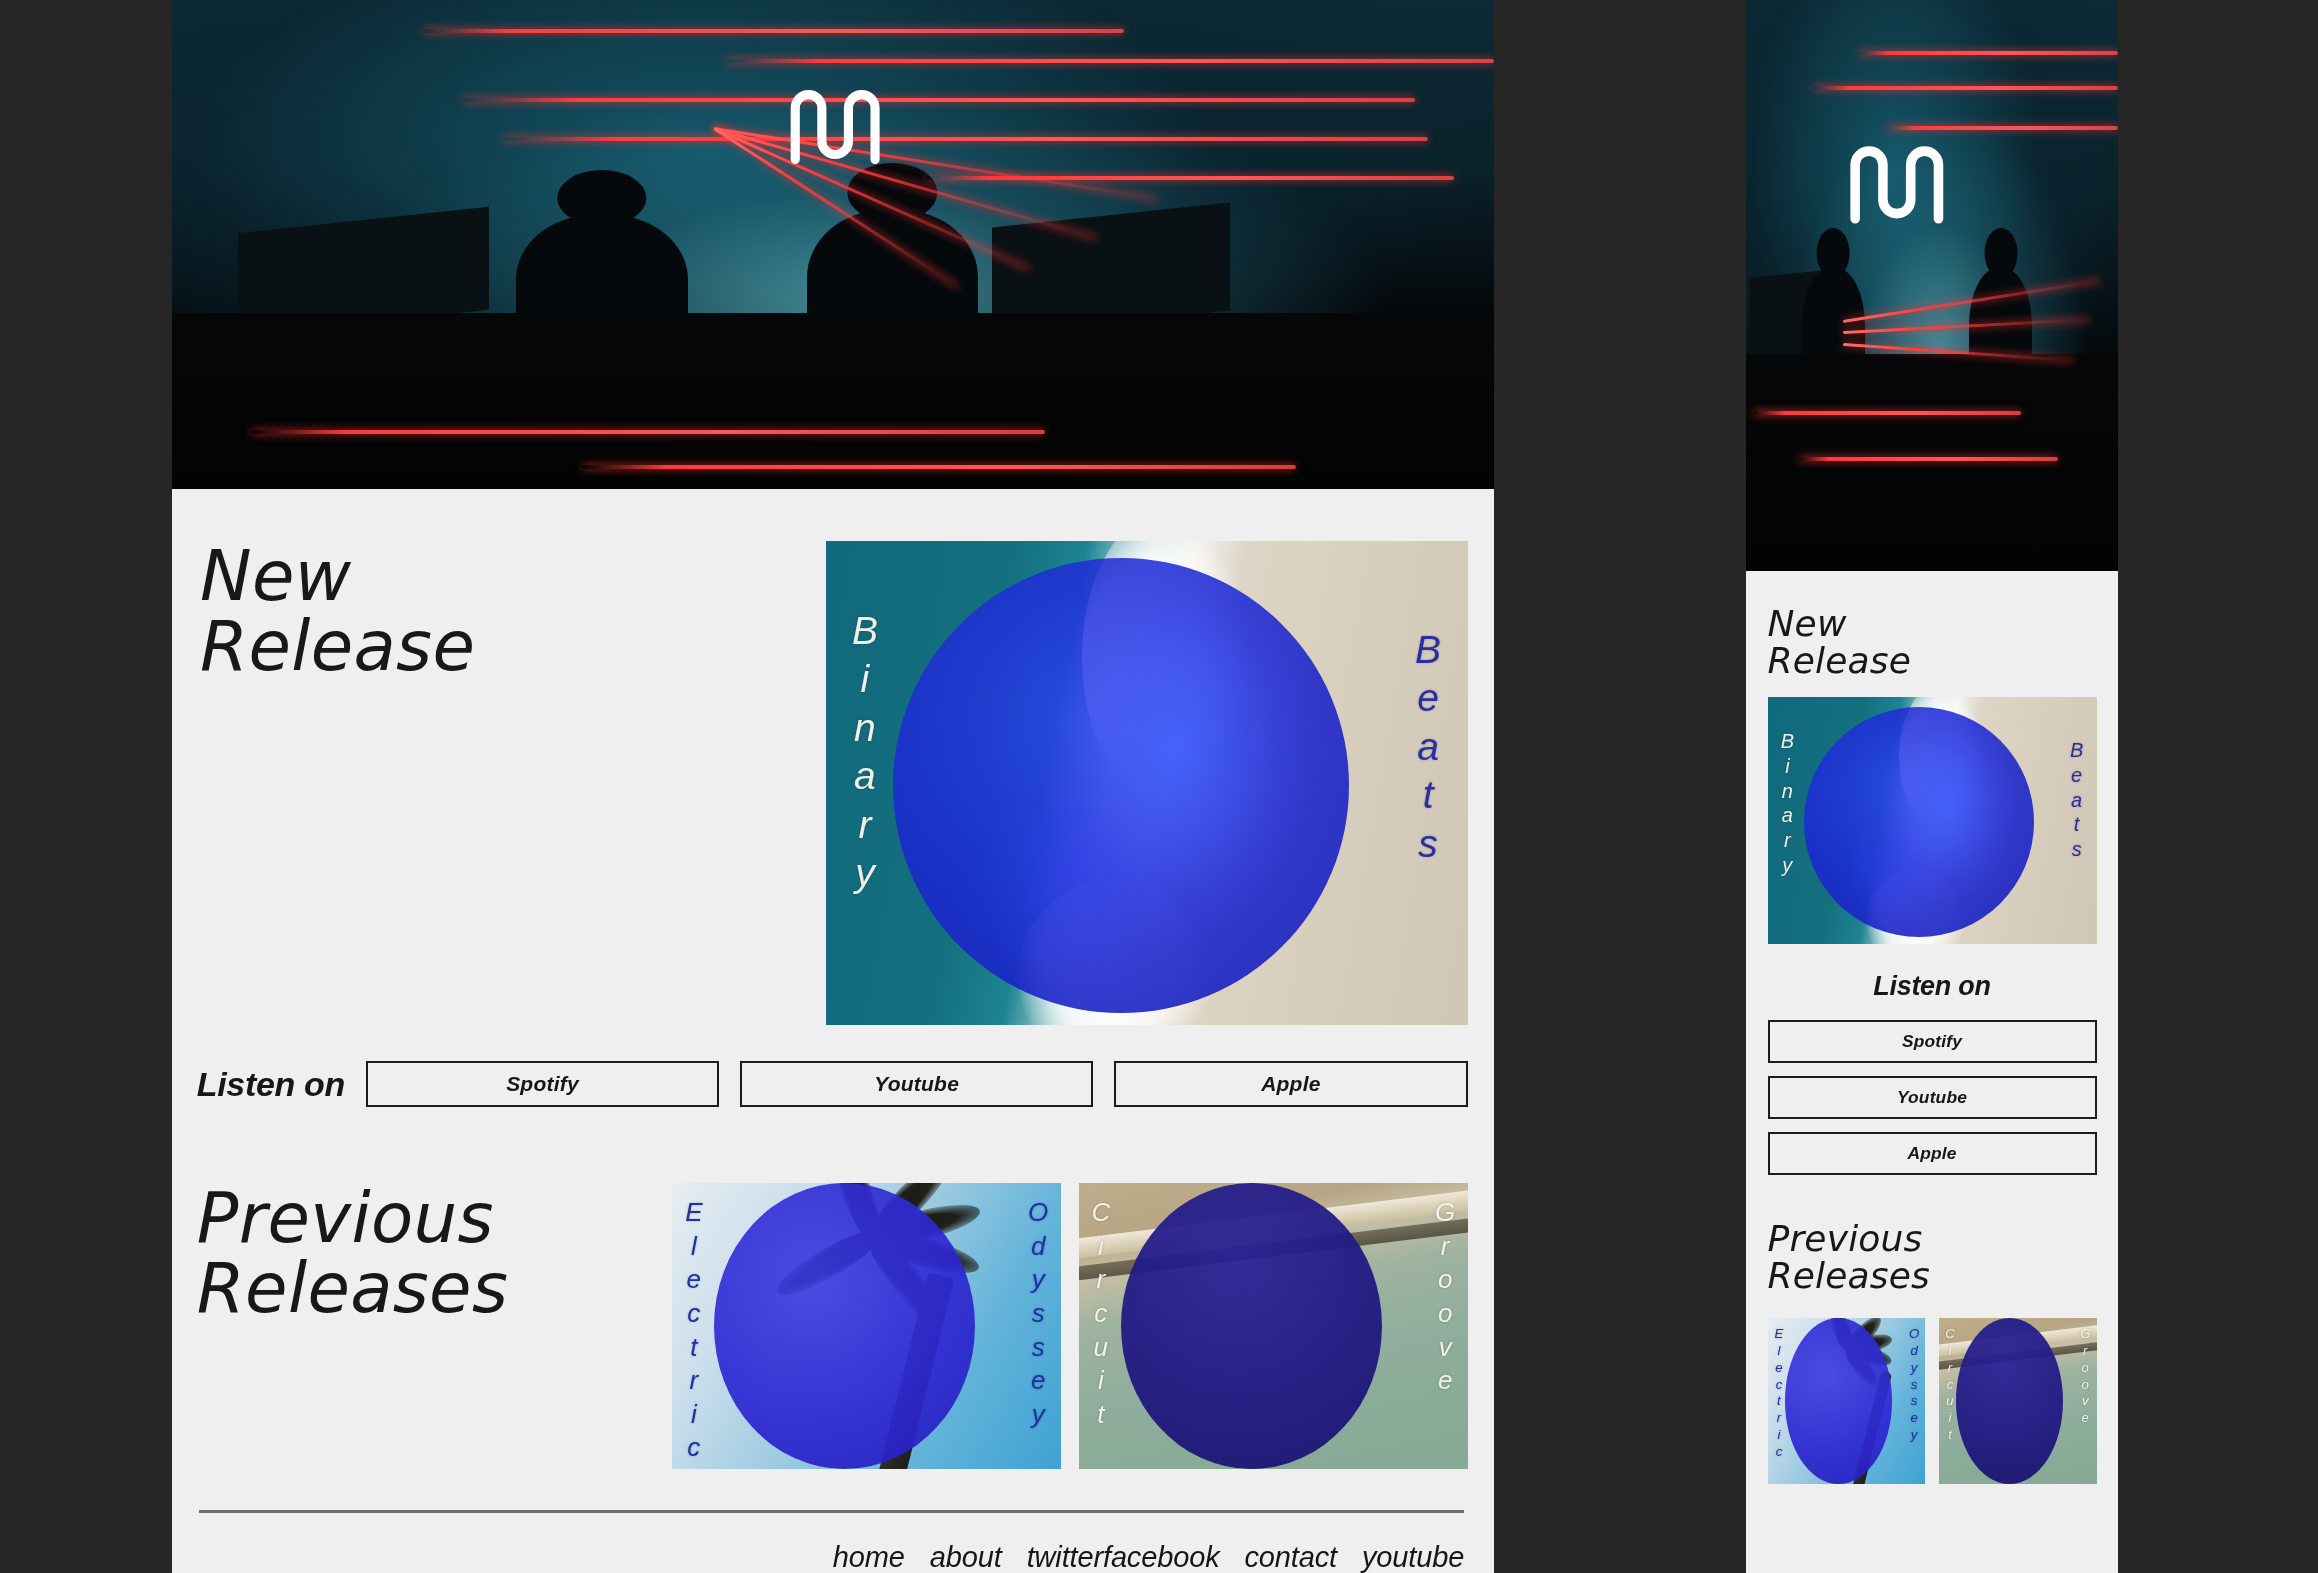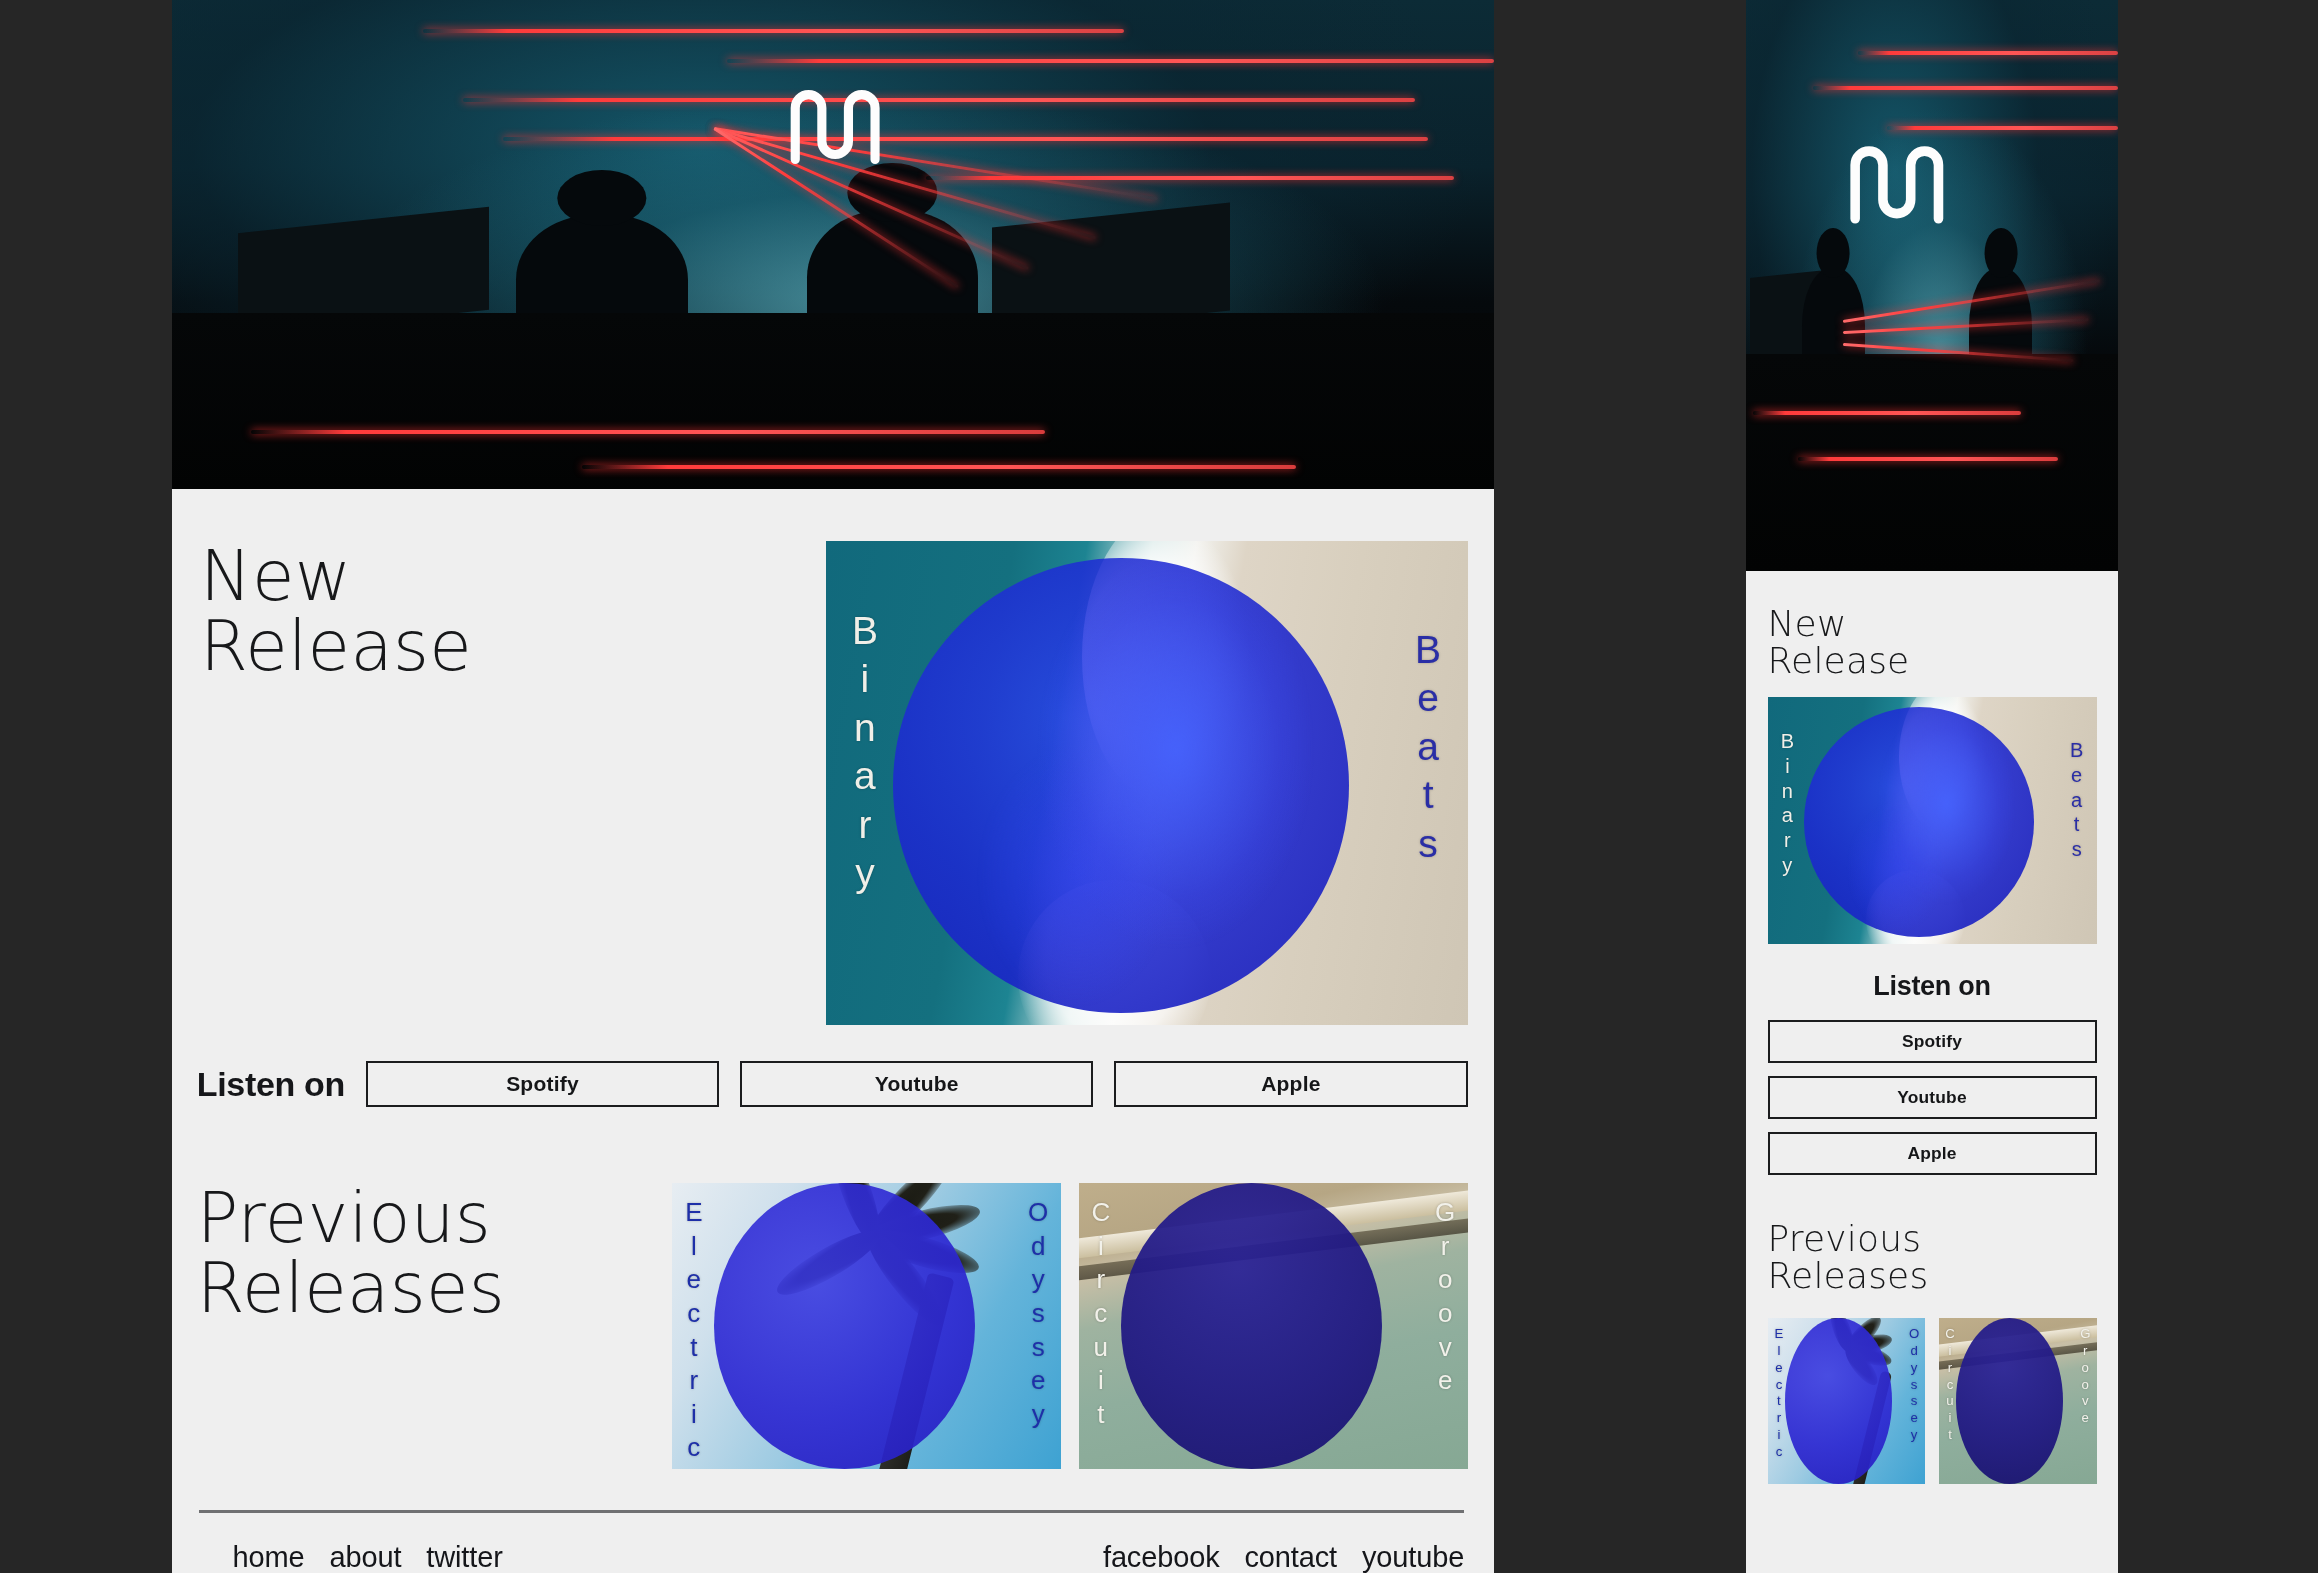--- a/index.html
+++ b/index.html
@@ -2,21 +2,21 @@
 <html style="font-size:13.2px"><head>
 <meta charset="utf-8">
 <style>
   * { box-sizing: border-box; margin: 0; padding: 0; }
   html, body {
     width: 2319px; height: 1573px;
     background: #262626;
     font-family: "Liberation Sans", sans-serif;
     overflow: hidden;
   }
-  .stage { position: relative; width: 2319px; height: 1540px; }
+  .stage { position: relative; width: 2319px; height: 1540px; font-style: italic; }
 
   
   .hero {
     position: relative;
     overflow: hidden;
     background:
       radial-gradient(ellipse 55% 60% at 52% 62%, rgba(120,220,235,0.55) 0%, rgba(40,130,150,0.30) 38%, rgba(8,28,36,0.0) 72%),
       radial-gradient(ellipse 70% 80% at 40% 30%, rgba(22,95,115,0.85) 0%, rgba(10,38,50,0.6) 55%, rgba(4,10,14,0) 85%),
       linear-gradient(180deg, #0c2b36 0%, #0a222c 34%, #05090c 62%, #030506 100%);
   }
@@ -189,21 +189,21 @@
   .dt-prev-card { width: 389px; height: 286px; }
   .dt-prev-card .disc { left: 11%; top: 0%; width: 67%; height: 100%; }
   .dt-prev-card .side { font-size: 26px; }
   .dt-prev-card .side.left { left: 2.4%; top: 5%; }
   .dt-prev-card .side.right { right: 2.4%; top: 5%; }
   #dt-card-odyssey .side { color: #1e2fa8; }
   #dt-card-groove .side { color: #f2f1ea; }
 
   #dt-footer { margin-top: 41px; padding: 0 8.3px 0 5px; }
   #dt-footer-divider { height: 3.3px; background: #6f7072; margin-bottom: 28px; }
-  #dt-footer-links { display: flex; justify-content: space-between; margin-left: 34px; }
+  #dt-footer-links { display: flex; justify-content: flex-end; }
   .link-group { display: flex; gap: 25px; }
   .flink {
     font-size: 29px; font-weight: 400; color: #15161a;
     letter-spacing: -0.005em; cursor: pointer;
   }
 
   
   #mobile-panel {
     position: absolute; left: 1746px; top: 0;
     width: 372px; height: 1573px;

